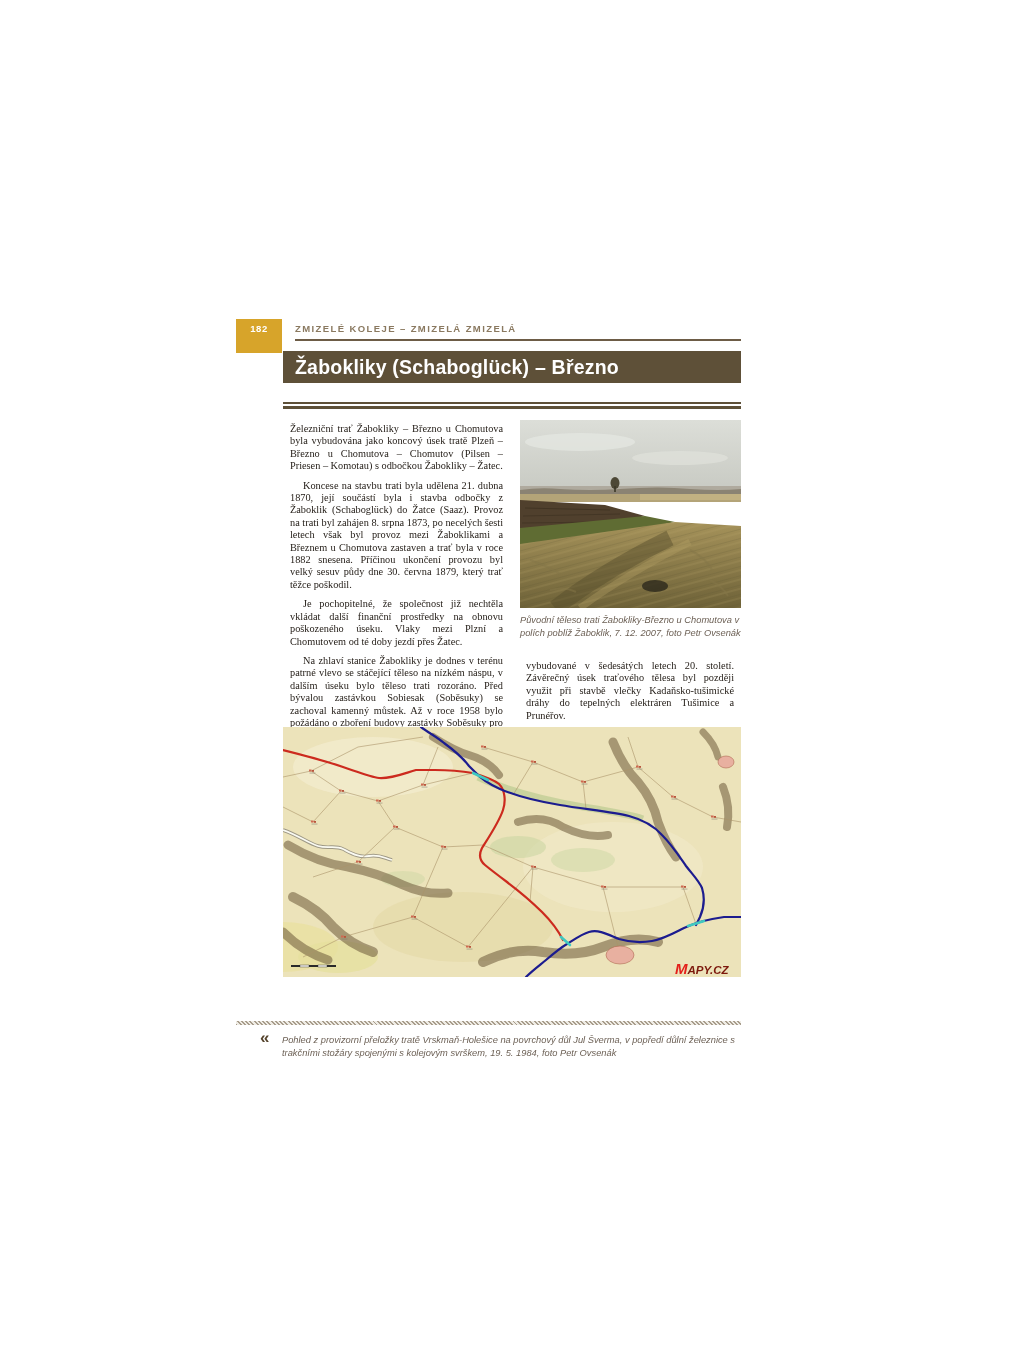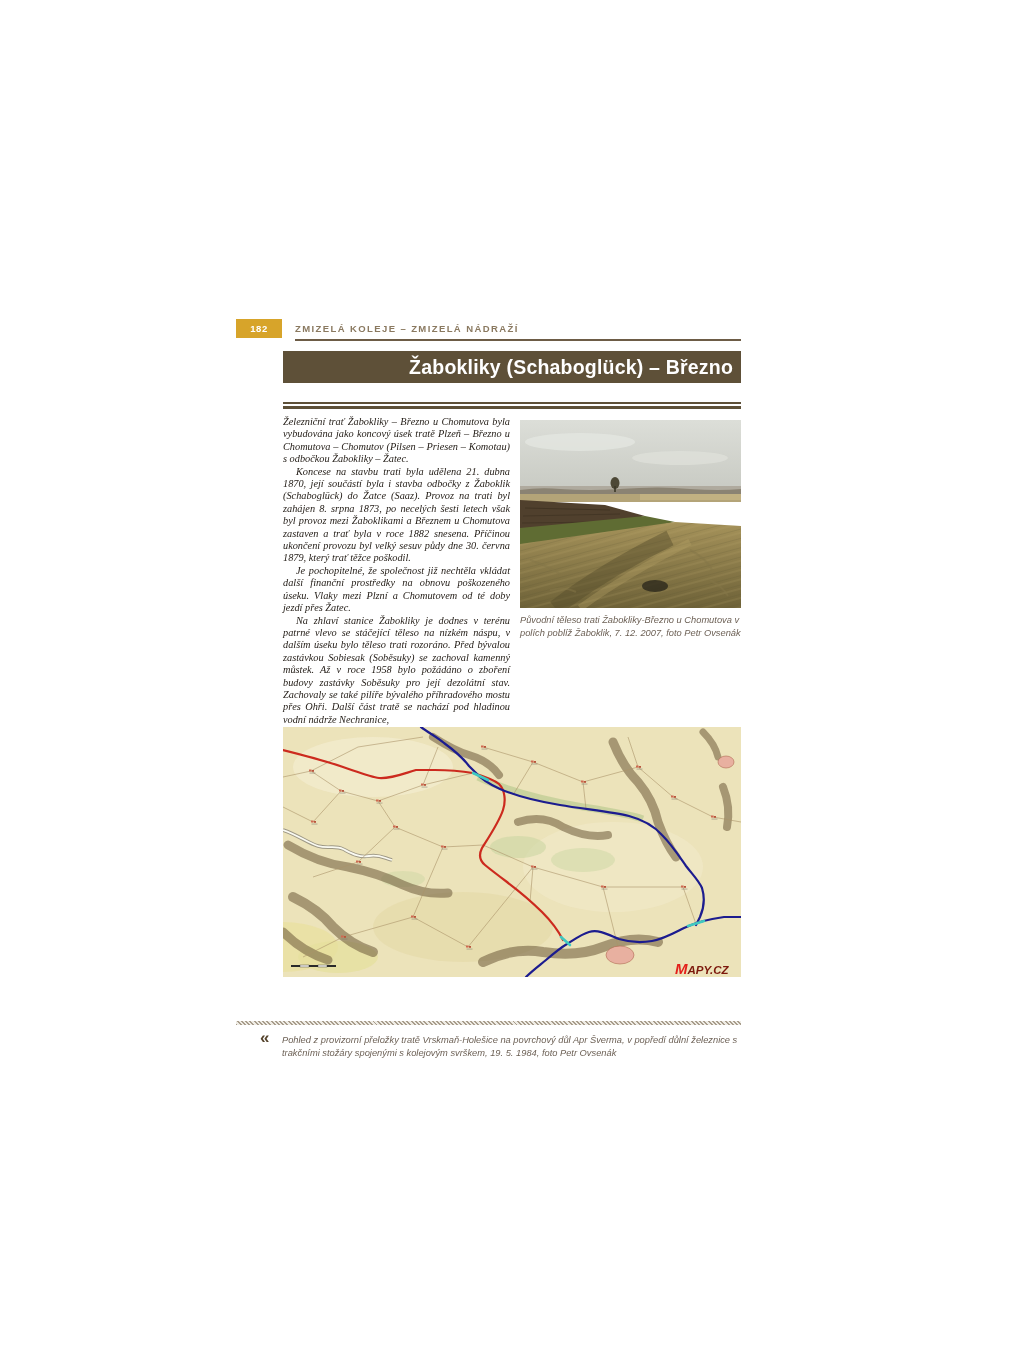--- a/index.html
+++ b/index.html
@@ -1,37 +1,37 @@
 <!DOCTYPE html>
 <html lang="cs"><head>
 <meta charset="utf-8">
 <style>
   html,body{margin:0;padding:0;background:#ffffff;}
   .page{position:relative;width:1024px;height:1365px;background:#ffffff;overflow:hidden;
         font-family:"Liberation Serif",serif;}
 
   
-  .pagenum{position:absolute;left:236px;top:319px;width:46px;height:19px;background:#d7a42a;
+  .pagenum{position:absolute;left:236px;top:319px;width:46px;height:34px;background:#d7a42a;
            color:#fff;font:bold 9.5px/19px "Liberation Sans",sans-serif;text-align:center;letter-spacing:.5px;}
   .runhead{position:absolute;left:295px;top:319px;height:19px;
            font:bold 9.5px/19px "Liberation Sans",sans-serif;letter-spacing:1.4px;color:#8a7960;}
   .headrule{position:absolute;left:295px;top:339px;width:446px;height:2px;background:#6d5c46;}
 
   
   .titleblock{position:absolute;left:283px;top:351px;width:458px;background:#5e5038;
               color:#ffffff;box-sizing:border-box;padding:5px 8px 4px 12px;
-              font:bold 19.5px/23px "Liberation Sans",sans-serif;letter-spacing:.2px;text-align:right;}
+              font:bold 19.5px/23px "Liberation Sans",sans-serif;letter-spacing:.2px;}
   .stripe1{position:absolute;left:283px;top:402px;width:458px;height:2px;background:#5e5038;}
   .stripe2{position:absolute;left:283px;top:405.5px;width:458px;height:3px;background:#5e5038;}
 
   
   .bodytext{font-size:10.3px;line-height:12.4px;text-align:justify;color:#27211b;}
   .col-left{position:absolute;left:283px;top:416px;width:227px;}
   .col-right{position:absolute;left:519px;top:653px;width:222px;}
-  .bodytext p{margin:0;font-style:italic;}
+  .bodytext p{margin:7px;}
   .bodytext p + p{text-indent:13px;}
 
   
   .photo{position:absolute;left:520px;top:420px;width:221px;height:188px;}
   .photo svg{display:block;}
 
   
   .caption{font:italic 9.3px/12.6px "Liberation Sans",sans-serif;color:#6e6257;}
   .photocap{position:absolute;left:520px;top:614px;width:221px;}
   .mapcap{position:absolute;left:283px;top:983px;width:458px;}
@@ -46,21 +46,21 @@
 
   .footmark{position:absolute;left:260px;top:1029px;
             font:bold 17px/17px "Liberation Sans",sans-serif;color:#55432c;}
 </style>
 </head>
 <body>
 
 <div class="page">
 
   <div class="pagenum">182</div>
-  <div class="runhead">ZMIZELÁ KOLEJE – ZMIZELÁ NÁDRAŽÍ</div>
+  <div class="runhead">ZMIZELÉ KOLEJE – ZMIZELÁ ZMIZELÁ</div>
   <div class="headrule"></div>
 
   <div class="titleblock">
     <div>Žabokliky (Schaboglück) – Březno</div>
   </div>
   <div class="stripe1"></div>
   <div class="stripe2"></div>
 
   <div class="col-left bodytext">
     <p>Železniční trať Žabokliky – Březno u Chomutova byla vybudována jako koncový úsek tratě Plzeň – Březno u Chomutova – Chomutov (Pilsen – Priesen – Komotau) s odbočkou Žabokliky – Žatec.</p>
@@ -104,20 +104,23 @@
       <polygon points="0,124 155,102 221,106 221,188 0,188" fill="url(#gtex)"></polygon>
       <path d="M35,188 Q85,150 150,118" stroke="#554c2a" stroke-width="16" fill="none" opacity="0.45"></path>
       <path d="M60,188 Q105,155 170,122" stroke="#b7a468" stroke-width="7" fill="none" opacity="0.35"></path>
       <ellipse cx="135" cy="166" rx="13" ry="6" fill="#2c281c" opacity="0.8"></ellipse>
       <path d="M10,140 q18,6 30,14 M30,170 q14,-4 26,2 M170,130 q16,8 22,20 M190,160 q12,6 18,16" stroke="#837547" stroke-width="2" fill="none" opacity="0.5"></path>
     </svg>
   </div>
 
   <div class="photocap caption">Původní těleso trati Žabokliky-Březno u Chomutova v polích poblíž Žaboklik, 7. 12. 2007, foto Petr Ovsenák</div>
 
+  <div class="col-right bodytext">
+    <p>vybudované v šedesátých letech 20. století. Závěrečný úsek traťového tělesa byl později využit při stavbě vlečky Kadaňsko-tušimické dráhy do tepelných elektráren Tušimice a Prunéřov.</p>
+  </div>
 
   <div class="map">
     <svg width="458" height="250" viewBox="0 0 458 250">
       <defs>
         <g id="vlg">
           <rect x="-2" y="-1.5" width="2.6" height="2" fill="#cf6a52"></rect>
           <rect x="1" y="-1" width="2" height="1.8" fill="#b9543c"></rect>
           <rect x="-1.5" y="1.6" width="6" height="0.9" fill="#837b6c" opacity="0.6"></rect>
         </g>
       </defs>
@@ -210,15 +213,15 @@
       <text x="392" y="247" font-family="Liberation Sans, sans-serif" font-weight="bold" font-style="italic">
         <tspan font-size="15" fill="#e3201a">M</tspan><tspan font-size="11.5" fill="#7c180c">APY.CZ</tspan>
       </text>
     </svg>
   </div>
 
 
   <div class="divider"></div>
 
   <div class="footmark">«</div>
-  <div class="footcap caption">Pohled z provizorní přeložky tratě Vrskmaň-Holešice na povrchový důl Apr Šverma, v popředí důlní železnice s trakčními stožáry spojenými s kolejovým svrškem, 19. 5. 1984, foto Petr Ovsenák</div>
+  <div class="footcap caption">Pohled z provizorní přeložky tratě Vrskmaň-Holešice na povrchový důl Jul Šverma, v popředí důlní železnice s trakčními stožáry spojenými s kolejovým svrškem, 19. 5. 1984, foto Petr Ovsenák</div>
 
 </div>
 
 </body></html>

